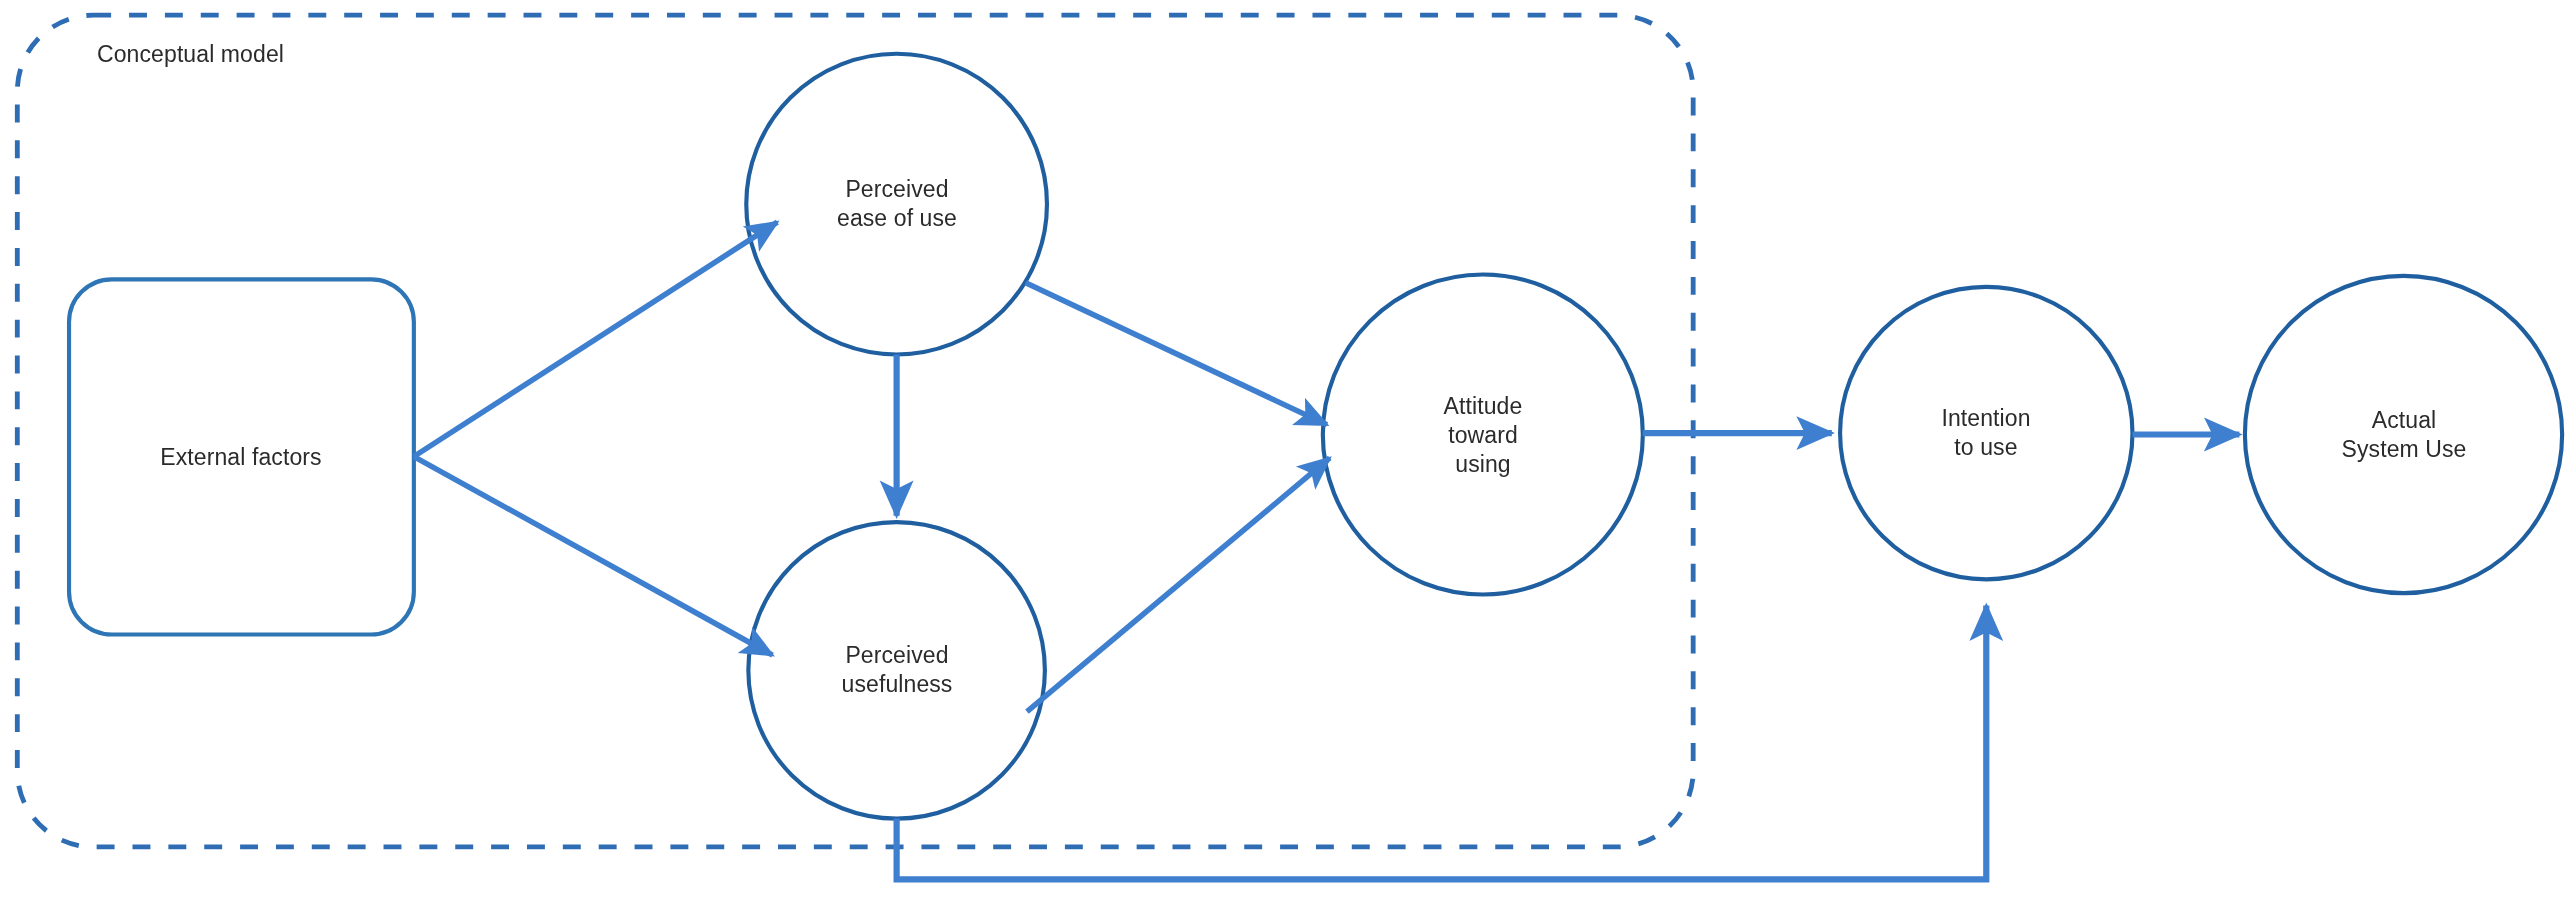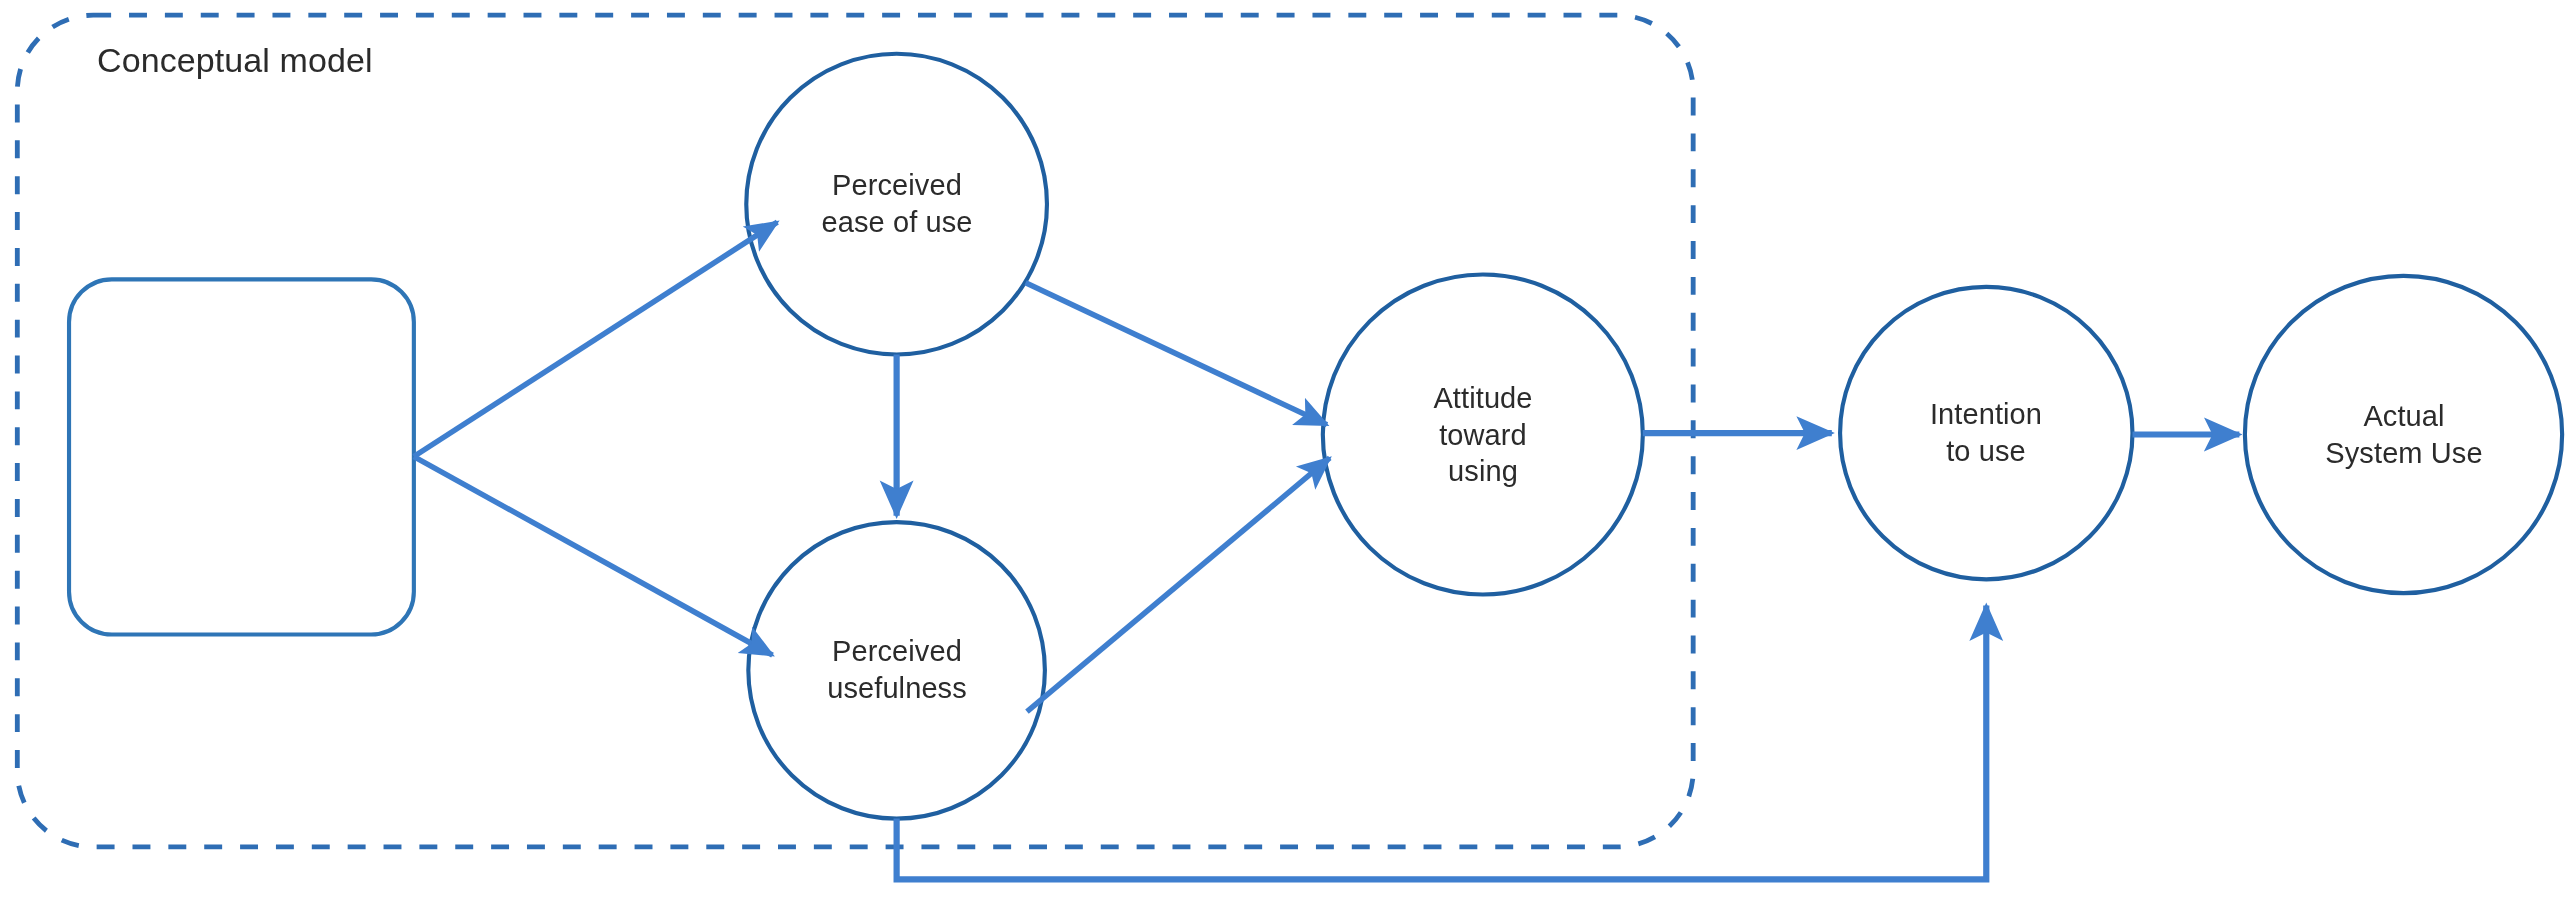--- a/index.html
+++ b/index.html
@@ -8,32 +8,32 @@
     font-family:"Liberation Sans","DejaVu Sans",sans-serif;
     width:2576px;height:900px;overflow:hidden;
   }
   #stage{position:relative;width:2576px;height:900px;background:#fff;}
   #stage svg{position:absolute;left:0;top:0;width:2576px;height:900px;}
 
   .node-label{
     position:absolute;
     text-align:center;
     color:#2b2b2b;
-    font-size:29px;
+    font-size:23px;
     line-height:1.26;
     letter-spacing:0.1px;
     white-space:pre-line;
     transform:translate(-50%,-50%);
     pointer-events:none;
     font-family:"Liberation Sans","DejaVu Sans",sans-serif;
   }
   .boundary-label{
     position:absolute;
     color:#2b2b2b;
-    font-size:34px;
+    font-size:23px;
     letter-spacing:0.1px;
     font-family:"Liberation Sans","DejaVu Sans",sans-serif;
   }
 </style>
 </head>
 <body>
 
 <div id="stage">
 
   <svg viewBox="0 0 3735 1305" xmlns="http://www.w3.org/2000/svg">
@@ -69,20 +69,21 @@
 
     <path d="M 2382 628 L 2656 628" fill="none" stroke="#3F7FCF" stroke-width="9" marker-end="url(#ah)"></path>
 
     <path d="M 3092 630 L 3247 630" fill="none" stroke="#3F7FCF" stroke-width="9" marker-end="url(#ah)"></path>
 
     <path d="M 1300 1187 L 1300 1275 L 2880 1275 L 2880 878" fill="none" stroke="#3F7FCF" stroke-width="9" stroke-linejoin="miter" marker-end="url(#ah)"></path>
   </svg>
 
   <div class="boundary-label" style="left:97px; top:41px;">Conceptual model</div>
 
+  <div class="node-label" style="left:241px; top:457px; width:317px;">External factors</div>
 
   <div class="node-label" style="left:897px; top:204px; width:262px;">Perceived
 ease of use</div>
 
   <div class="node-label" style="left:897px; top:670px; width:262px;">Perceived
 usefulness</div>
 
   <div class="node-label" style="left:1986px; top:433px; width:234px;">Intention
 to use</div>
 

